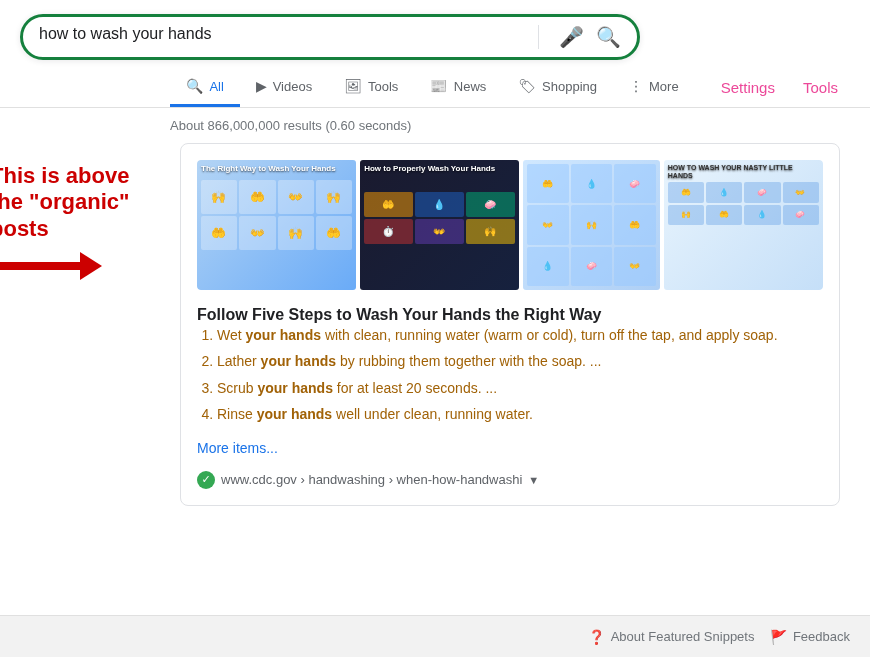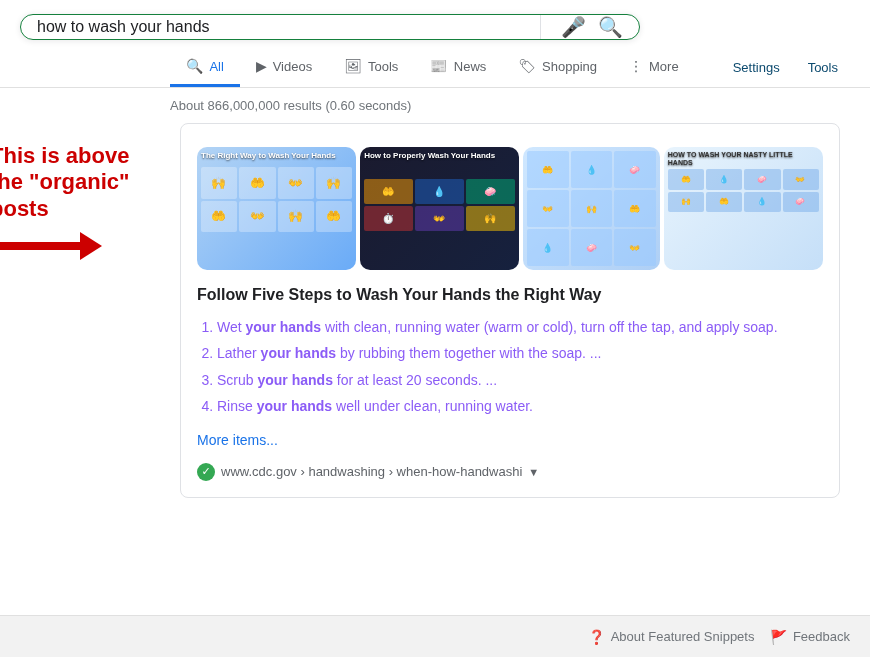--- a/index.html
+++ b/index.html
@@ -27,24 +27,24 @@
     }
     .logo-g { color: #4285F4; }
     .logo-o1 { color: #EA4335; }
     .logo-o2 { color: #FBBC05; }
     .logo-g2 { color: #4285F4; }
     .logo-l { color: #34A853; }
     .logo-e { color: #EA4335; }
 
     .search-bar {
       display: flex;
-      align-items: center;
-      border: 1px solid #15803d;
+      align-items: flex-start;
+      border: 3px solid #15803d;
       border-radius: 24px;
-      padding: 0 16px;
+      padding: 8px 16px;
       flex: 1;
       max-width: 620px;
       box-shadow: 0 1px 6px rgba(32,33,36,.1);
     }
     .search-input {
       border: none;
       outline: none;
       font-size: 16px;
       flex: 1;
       color: #202124;
@@ -91,22 +91,22 @@
     .tab-icon {
       font-size: 14px;
     }
     .nav-right {
       margin-left: auto;
       display: flex;
       gap: 4px;
       padding-right: 20px;
     }
     .nav-right-btn {
-      font-size: 13px;
-      color: #0c4a6e;
+      font-size: 15px;
+      color: #ec4899;
       padding: 10px 12px;
       cursor: pointer;
     }
 
     
     .results-info {
       padding: 10px 0 10px 170px;
       font-size: 13px;
       color: #70757a;
     }
@@ -163,24 +163,23 @@
       display: flex;
       gap: 4px;
       margin-bottom: 16px;
       height: 130px;
       overflow: hidden;
       border-radius: 4px;
     }
     .img-panel {
       flex: 1;
       background: #e8f0fe;
-      border-radius: 10px;
+      border-radius: 3px;
       overflow: hidden;
       position: relative;
-      margin-top: 7px;
     }
     .img-panel-1 {
       background: linear-gradient(135deg, #b3d4f5 0%, #6aabf7 100%);
       flex: 1.4;
     }
     .img-panel-2 {
       background: linear-gradient(135deg, #1a1a2e 0%, #16213e 100%);
       flex: 1.4;
     }
     .img-panel-3 {
@@ -227,30 +226,29 @@
       align-items: center;
       justify-content: center;
       font-size: 12px;
     }
 
     
     .snippet-title {
       font-size: 16px;
       font-weight: bold;
       color: #202124;
-      margin-bottom: 12px;
     }
 
     
     .steps-list {
       list-style: decimal;
       padding-left: 20px;
       font-size: 14px;
       line-height: 1.6;
-      color: #8b5cf6;
+      color: #a16207;
     }
     .steps-list li {
       margin-bottom: 4px;
     }
 
     .more-items {
       color: #1a73e8;
       font-size: 14px;
       margin-top: 10px;
       cursor: pointer;

